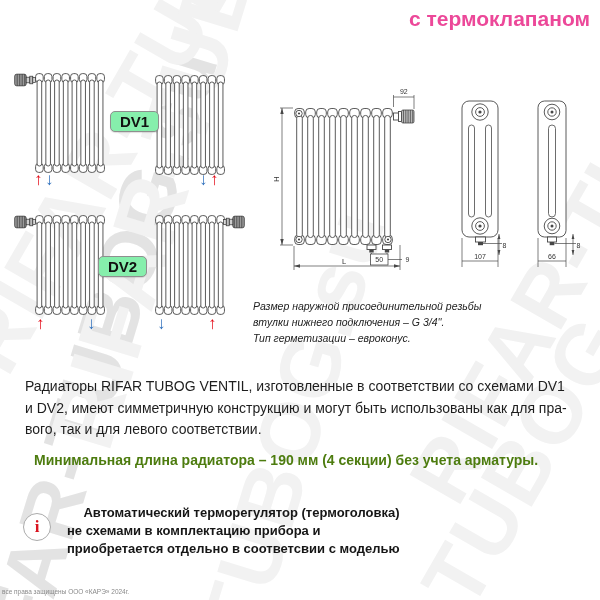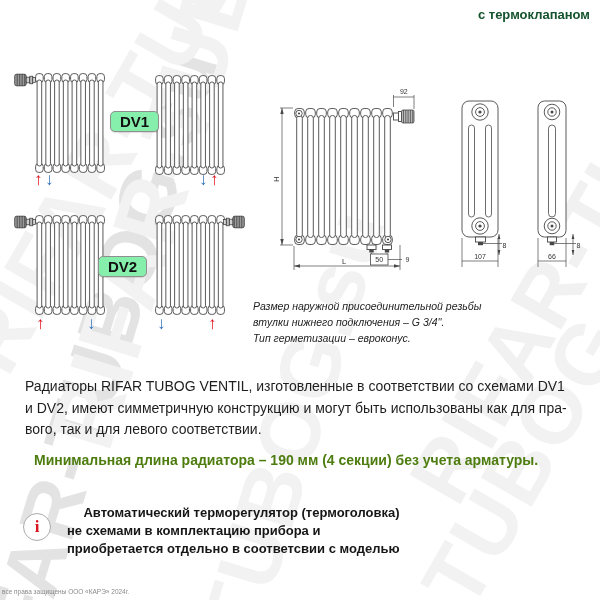--- a/index.html
+++ b/index.html
@@ -5,21 +5,21 @@
   html,body{margin:0;padding:0;background:#fff;}
   .stage{position:relative;width:600px;height:600px;overflow:hidden;background:#fff;
          font-family:"Liberation Sans",sans-serif;color:#1c1c1c;}
   .abs{position:absolute;}
   
   .wm{position:absolute;white-space:nowrap;font-weight:800;letter-spacing:2px;
       transform-origin:0 0;z-index:0;user-select:none;}
   
   .title-block{right:10px;top:5px;text-align:right;z-index:2;}
   .title-main{font-size:21px;font-weight:800;color:#101010;letter-spacing:.2px;}
-  .title-sub{font-size:13px;font-weight:800;color:#14532d;margin-top:2px;}
+  .title-sub{font-size:21px;font-weight:800;color:#ec4899;margin-top:2px;}
   
   .scheme-box{border:1.3px solid #8f8f8f;border-radius:5px;background:#86efac;
       font-size:15px;font-weight:800;color:#111;padding:1px 9px;z-index:2;
       box-shadow:0 1px 1px rgba(0,0,0,.12);}
   
   .arr{position:absolute;font-size:17px;font-weight:700;line-height:1;z-index:2;}
   .arr.red{color:#e30613;}
   .arr.blue{color:#2d6fbc;}
   svg{position:absolute;z-index:1;overflow:visible;}
   svg .ln{fill:#fff;stroke:#474747;stroke-width:.9;}

